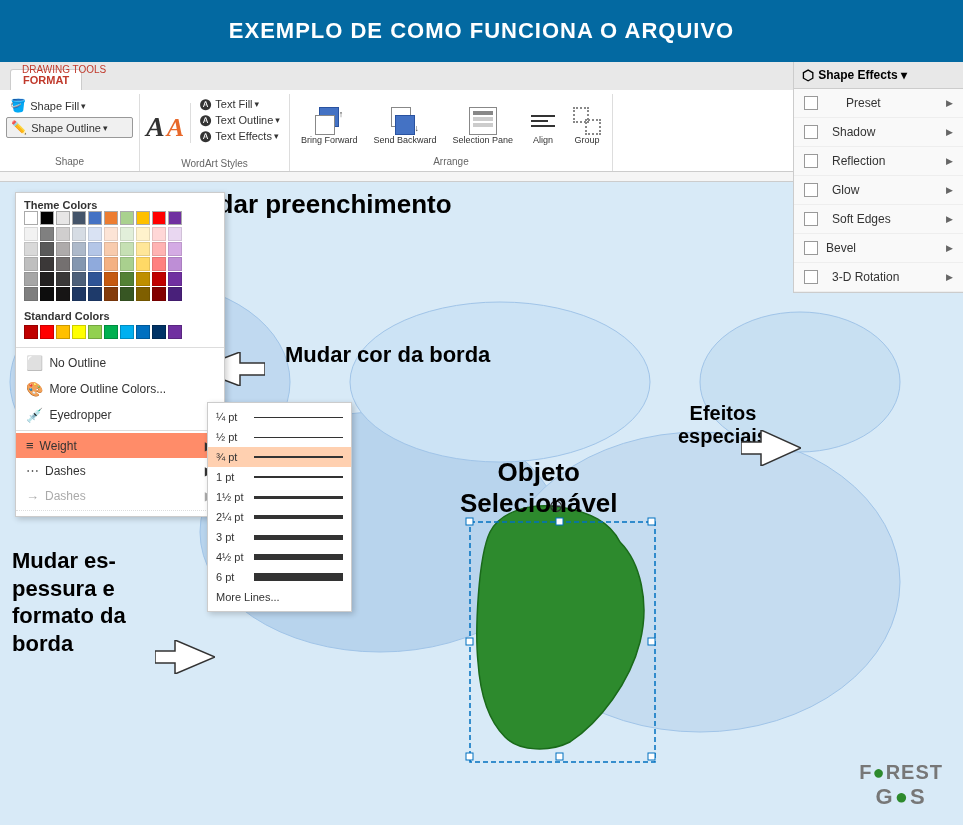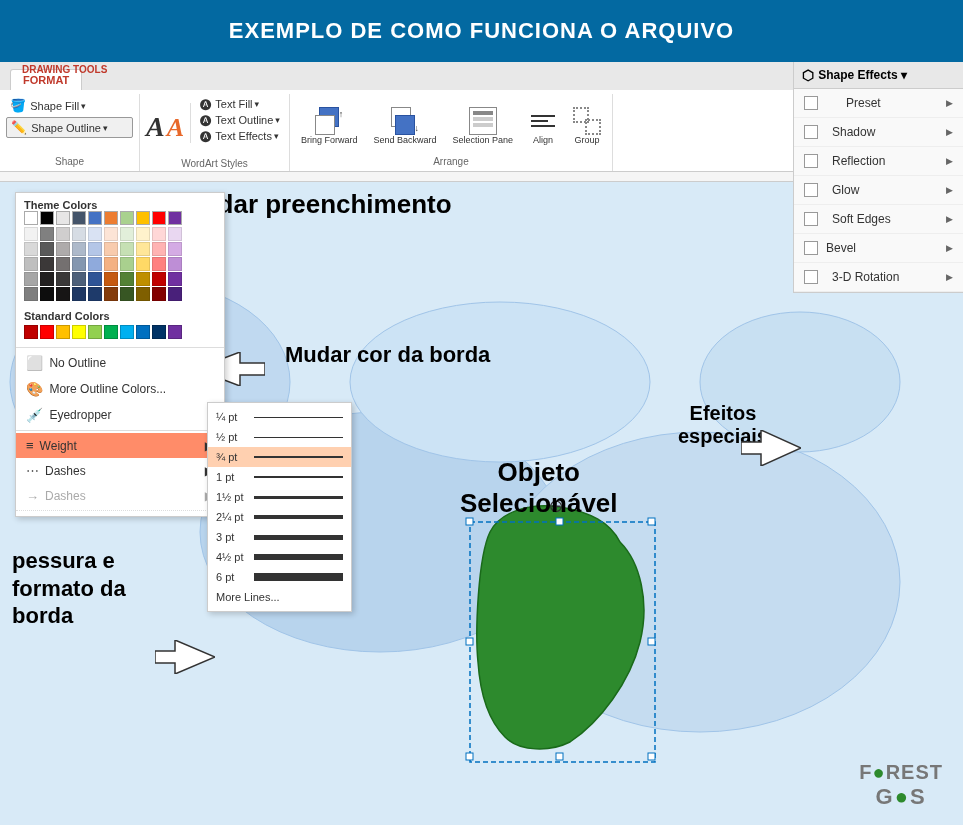--- a/index.html
+++ b/index.html
@@ -47,21 +47,21 @@
       border-top-left-radius: 3px;
       border-top-right-radius: 3px;
     }
 
     .ribbon-tab.drawing-tools-label {
       position: absolute;
       top: 2px;
       left: 22px;
       font-size: 10px;
       color: #c0392b;
-      font-weight: 700;
+      font-weight: 400;
       border: none;
       background: transparent;
       padding: 0;
     }
 
     .ribbon-tab.active {
       background: #fff;
       border: 1px solid #ccc;
       border-bottom: none;
       color: #c0392b;
@@ -694,20 +694,21 @@
     <div>especiais</div>
   </div>
 
   <div class="ann-arrow-efeitos">
     <svg width="60" height="36" viewBox="0 0 60 36">
       <polygon points="60,18 20,0 20,12 0,12 0,24 20,24 20,36" fill="white" stroke="#333" stroke-width="1.5"></polygon>
     </svg>
   </div>
 
   <div style="position:absolute; top:485px; left:12px; font-size:22px; font-weight:900; color:#000; width:155px; line-height:1.25;">
+    <div>Mudar es-</div>
     <div>pessura e</div>
     <div>formato da</div>
     <div>borda</div>
   </div>
 
   <div class="ann-arrow-espessura">
     <svg width="60" height="34" viewBox="0 0 60 34">
       <polygon points="60,17 20,0 20,11 0,11 0,23 20,23 20,34" fill="white" stroke="#333" stroke-width="1.5"></polygon>
     </svg>
   </div>

